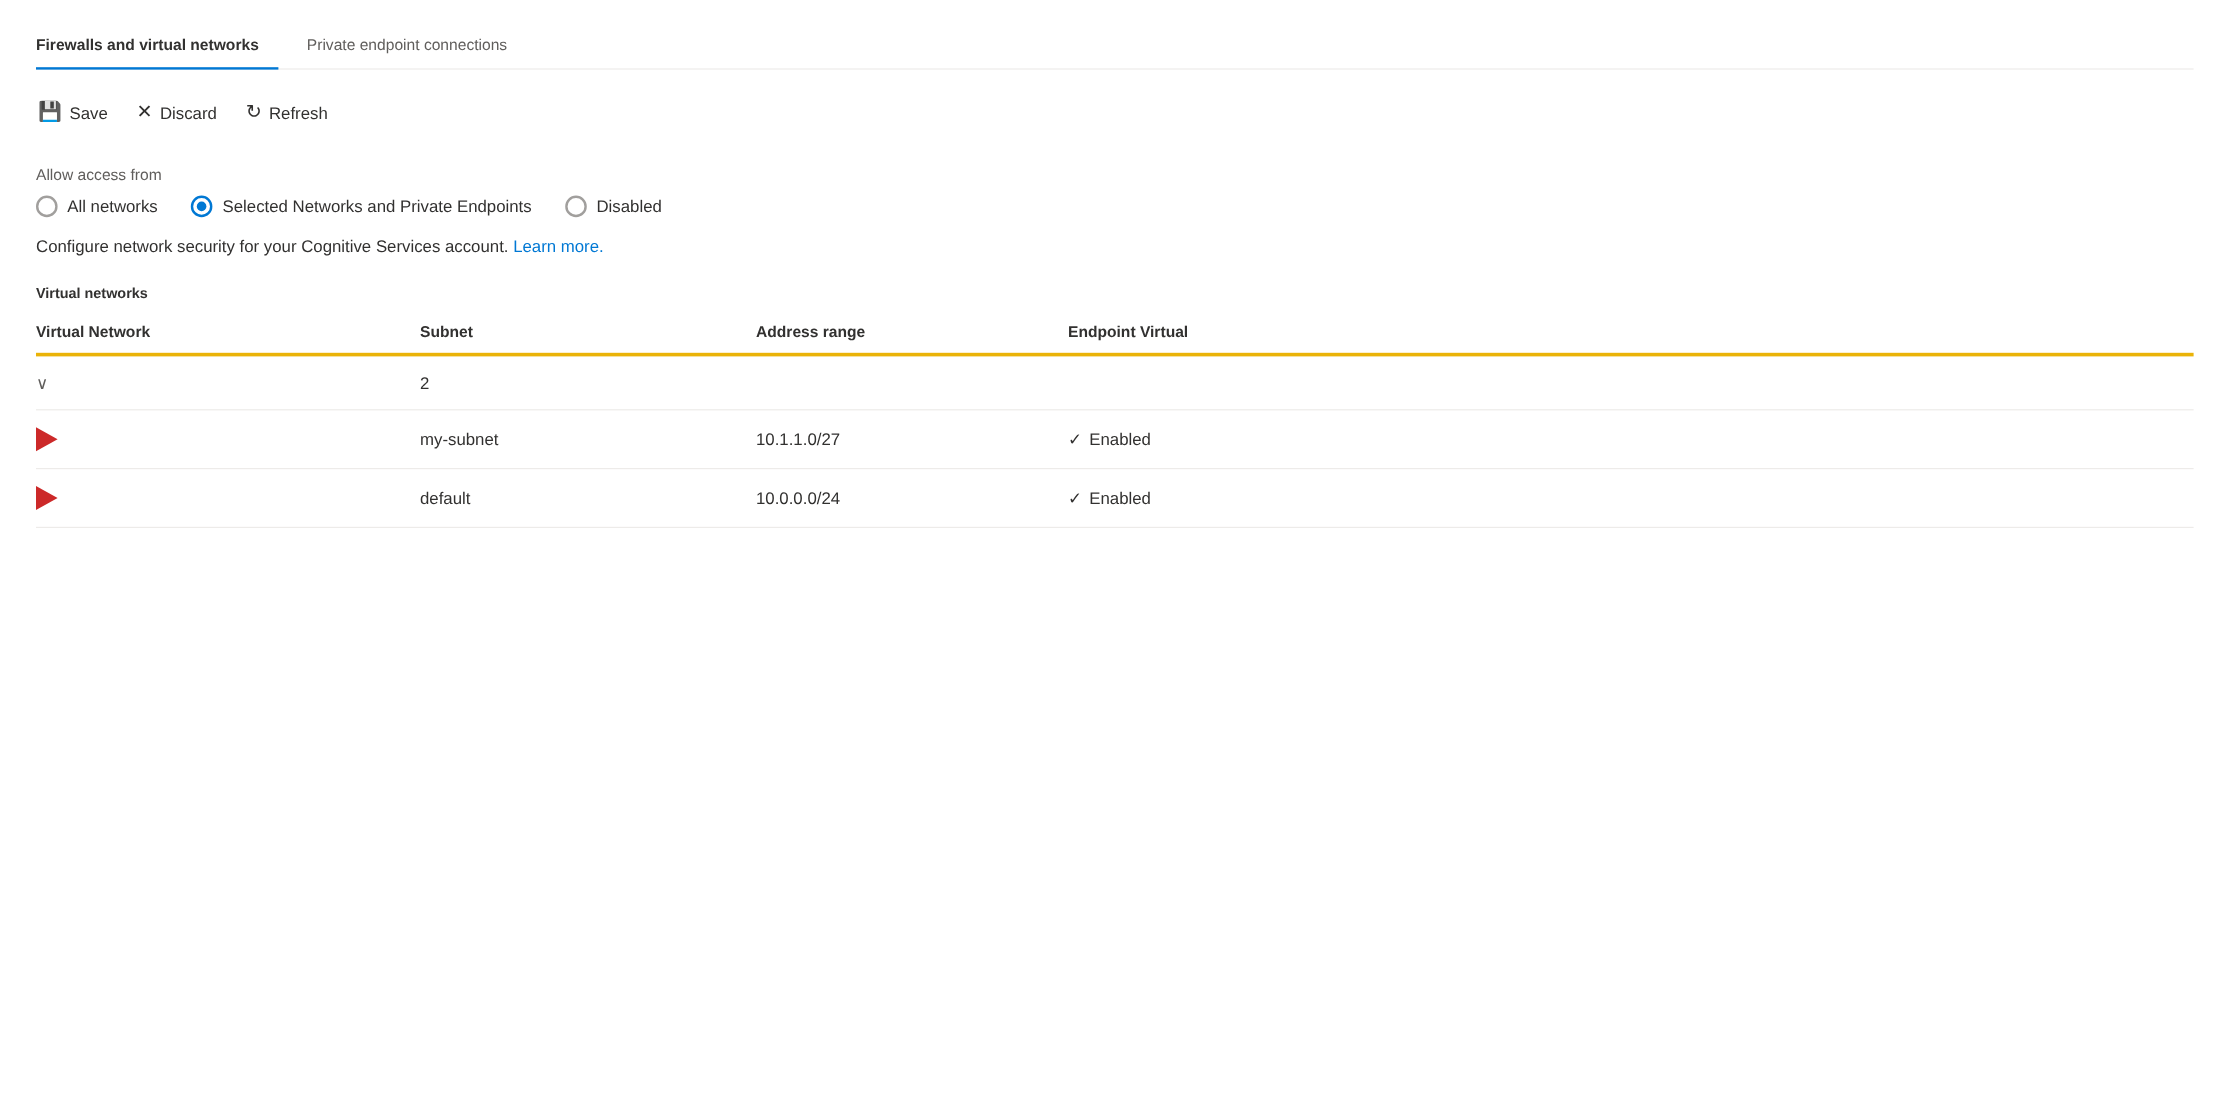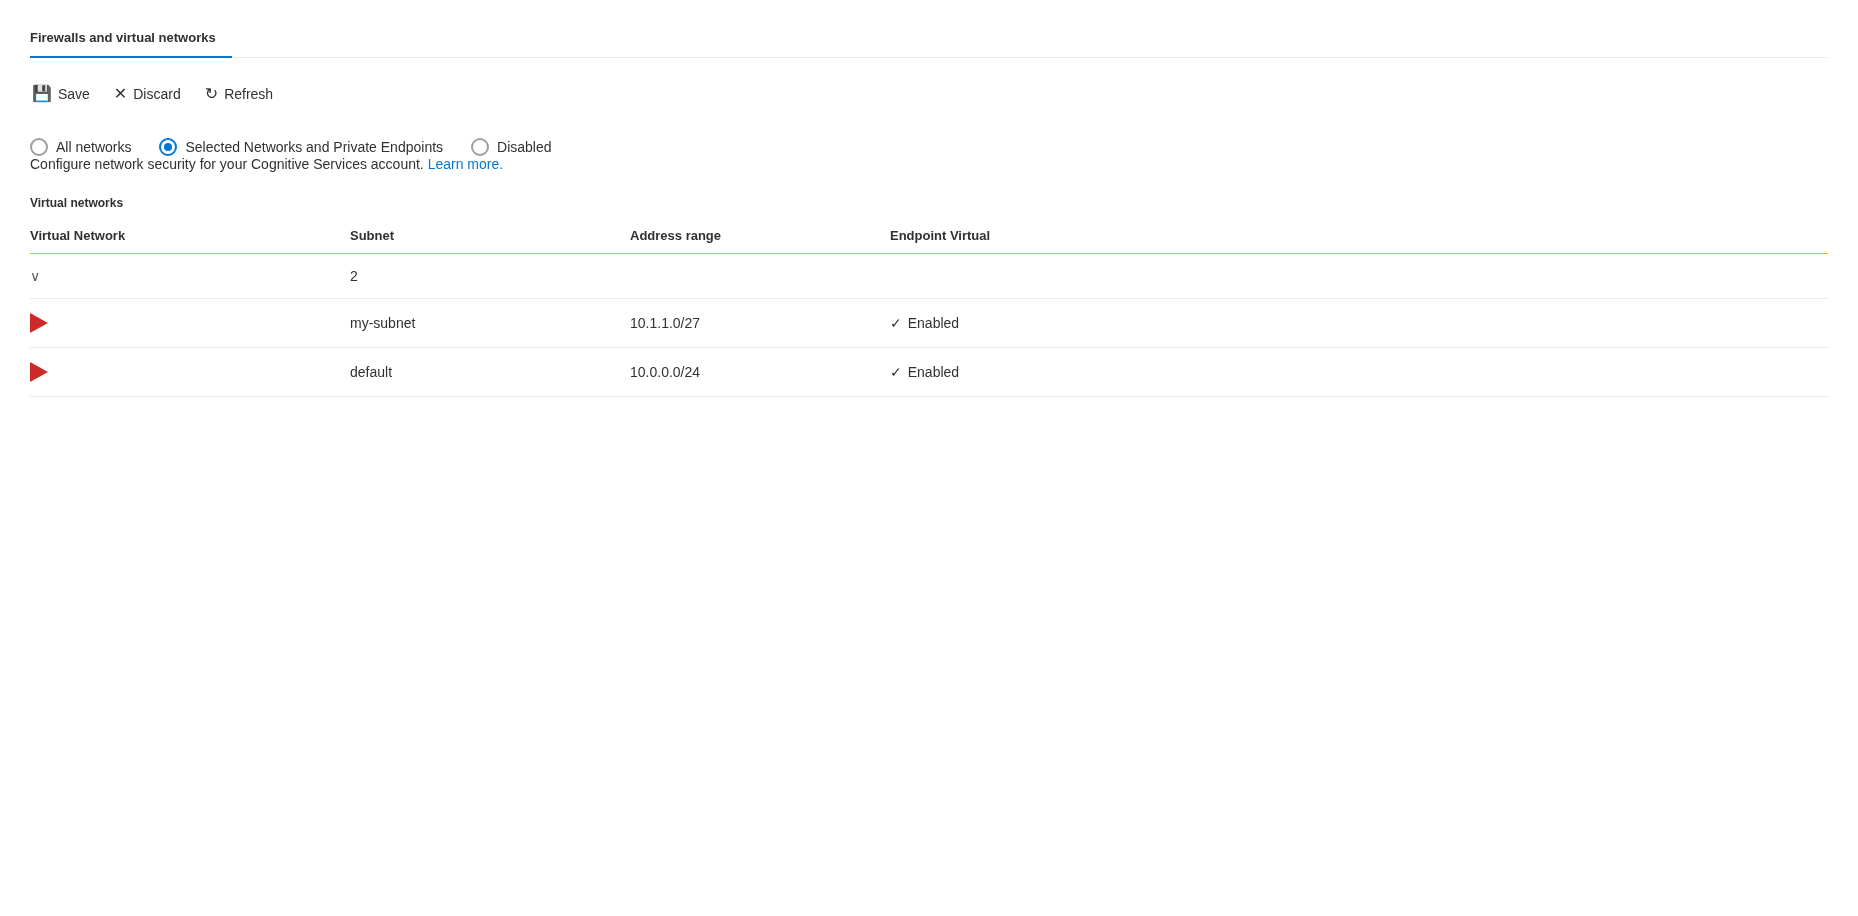--- a/index.html
+++ b/index.html
@@ -73,20 +73,21 @@
       font-size: 13px;
       color: #605e5c;
       margin-bottom: 10px;
     }
 
     
     .radio-group {
       display: flex;
       align-items: center;
       gap: 28px;
+      margin-bottom: 16px;
     }
     .radio-item {
       display: flex;
       align-items: center;
       gap: 8px;
       cursor: pointer;
     }
     .radio-circle {
       width: 18px;
       height: 18px;
@@ -152,21 +153,21 @@
     .vnet-table {
       width: 100%;
       border-collapse: collapse;
     }
     .vnet-table th {
       text-align: left;
       font-weight: 600;
       font-size: 13px;
       color: #323130;
       padding: 10px 12px 10px 0;
-      border-bottom: 1px solid #eab308;
+      border-bottom: 3px solid #eab308;
     }
     .vnet-table th:first-child {
       width: 320px;
     }
     .vnet-table th:nth-child(2) {
       width: 280px;
     }
     .vnet-table th:nth-child(3) {
       width: 260px;
       margin-left: 38px;
@@ -220,38 +221,40 @@
     .check-icon {
       color: #323130;
       font-size: 14px;
     }
   </style>
 </head>
 <body>
 
 <div class="tabs">
   <div class="tab active">Firewalls and virtual networks</div>
+  <div class="tab">Private endpoint connections</div>
 </div>
 
 <div class="toolbar">
   <button class="toolbar-btn">
     <span class="toolbar-icon">💾</span>
     <span>Save</span>
   </button>
   <button class="toolbar-btn">
     <span class="toolbar-icon">✕</span>
     <span>Discard</span>
   </button>
   <button class="toolbar-btn">
     <span class="toolbar-icon">↻</span>
     <span>Refresh</span>
   </button>
 </div>
 
 <div class="section">
+  <div class="section-label">Allow access from</div>
   <div class="radio-group">
 
     <div class="radio-item">
       <div class="radio-circle"></div>
       <span class="radio-label">All networks</span>
     </div>
 
     <div class="radio-item">
       <div class="radio-circle selected"></div>
       <span class="radio-label">Selected Networks and Private Endpoints</span>

